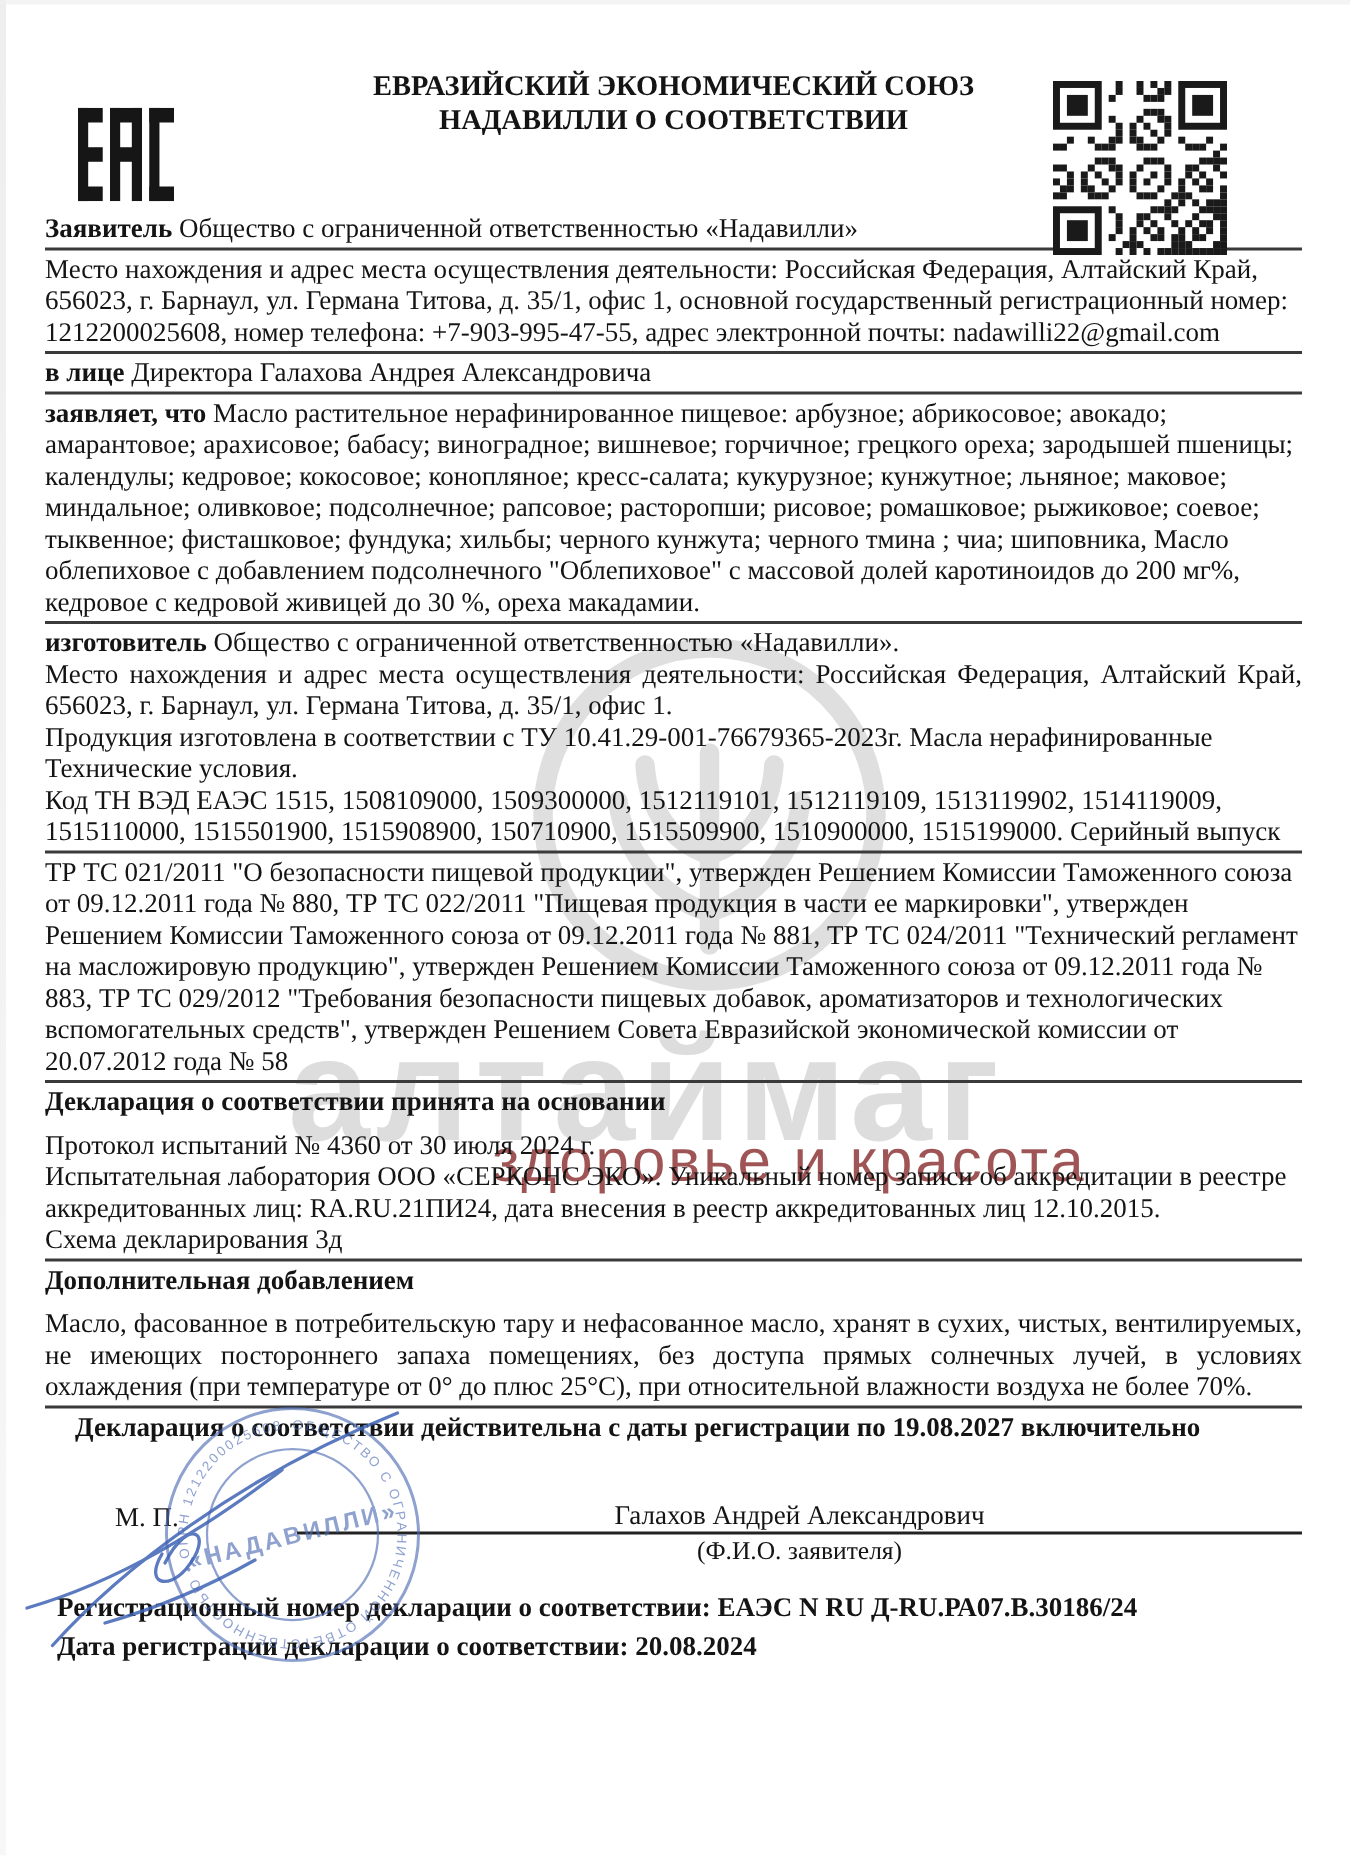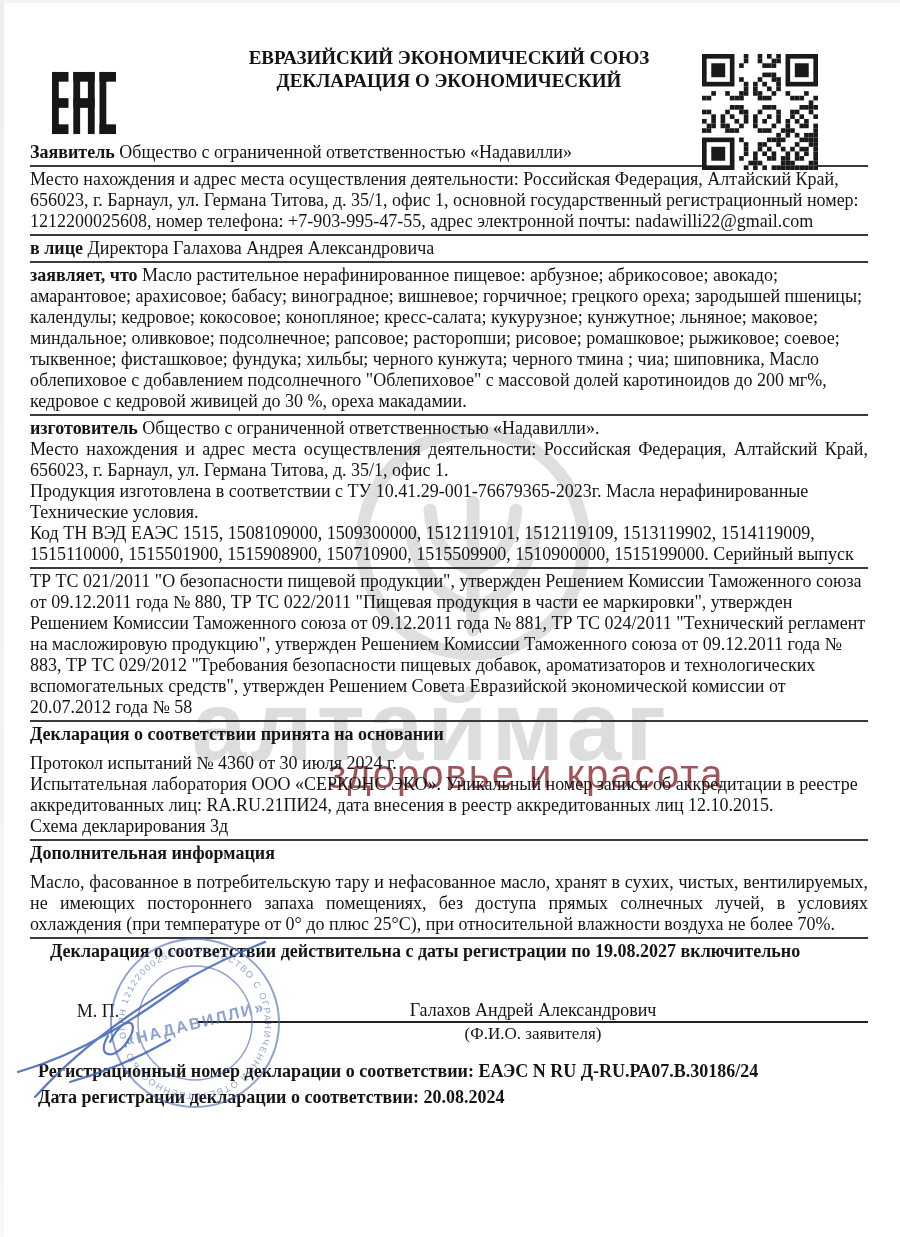--- a/index.html
+++ b/index.html
@@ -90,21 +90,21 @@
             <rect x="37" y="0" width="7" height="64"></rect>
           <rect x="22" y="0" width="22" height="10"></rect>
             <rect x="22" y="27" width="22" height="10"></rect>
           <rect x="49" y="0" width="7" height="64"></rect>
             <rect x="49" y="0" width="17" height="10"></rect>
           <rect x="49" y="54" width="17" height="10"></rect>
         </g>
       </svg>
       <div class="doc-title">
         <div>ЕВРАЗИЙСКИЙ ЭКОНОМИЧЕСКИЙ СОЮЗ</div>
-        <div>ДЕКЛАРАЦИЯ О ЭКОНОМИЧЕСКИЙ</div>
+        <div>НАДАВИЛЛИ О СООТВЕТСТВИИ</div>
       </div>
       <svg class="qr" width="116" height="116" viewBox="0 0 113 113">
         <rect x="0" y="0" width="113" height="113" fill="#fff"></rect>
         <g id="qr-cells" fill="#1a1a1a">
             <rect x="40.68" y="0.00" width="4.52" height="4.52"></rect>
             <rect x="54.24" y="0.00" width="4.52" height="4.52"></rect>
             <rect x="63.28" y="0.00" width="4.52" height="4.52"></rect>
             <rect x="72.32" y="0.00" width="4.52" height="4.52"></rect>
             <rect x="40.68" y="4.52" width="4.52" height="4.52"></rect>
             <rect x="54.24" y="4.52" width="4.52" height="4.52"></rect>
@@ -316,21 +316,21 @@
 
     <p>ТР ТС 021/2011 "О безопасности пищевой продукции", утвержден Решением Комиссии Таможенного союза от 09.12.2011 года № 880, ТР ТС 022/2011 "Пищевая продукция в части ее маркировки", утвержден Решением Комиссии Таможенного союза от 09.12.2011 года № 881, ТР ТС 024/2011 "Технический регламент на масложировую продукцию", утвержден Решением Комиссии Таможенного союза от 09.12.2011 года № 883, ТР ТС 029/2012 "Требования безопасности пищевых добавок, ароматизаторов и технологических вспомогательных средств", утвержден Решением Совета Евразийской экономической комиссии от 20.07.2012 года № 58</p>
     <hr class="rule">
 
     <p><b>Декларация о соответствии принята на основании</b></p>
     <p class="gap6">Протокол испытаний № 4360 от 30 июля 2024 г.</p>
     <p>Испытательная лаборатория ООО «СЕРКОНС ЭКО». Уникальный номер записи об аккредитации в реестре аккредитованных лиц: RA.RU.21ПИ24, дата внесения в реестр аккредитованных лиц 12.10.2015.</p>
     <p>Схема декларирования 3д</p>
     <hr class="rule">
 
-    <p><b>Дополнительная информация</b></p>
+    <p><b>Дополнительная добавлением</b></p>
     <p class="just gap6">Масло, фасованное в потребительскую тару и нефасованное масло, хранят в сухих, чистых, вентилируемых, не имеющих постороннего запаха помещениях, без доступа прямых солнечных лучей, в условиях охлаждения (при температуре от 0° до плюс 25°С), при относительной влажности воздуха не более 70%.</p>
 
     <hr class="rule gap10">
     <p class="validity">Декларация о соответствии действительна с даты регистрации по 19.08.2027 включительно</p>
 
     <div class="sig-row">
       <svg class="stamp" width="190" height="190" viewBox="0 0 190 190">
         <defs>
           <path id="ringPath" d="M95,25 A70,70 0 1 1 94.9,25"></path>
         </defs>

